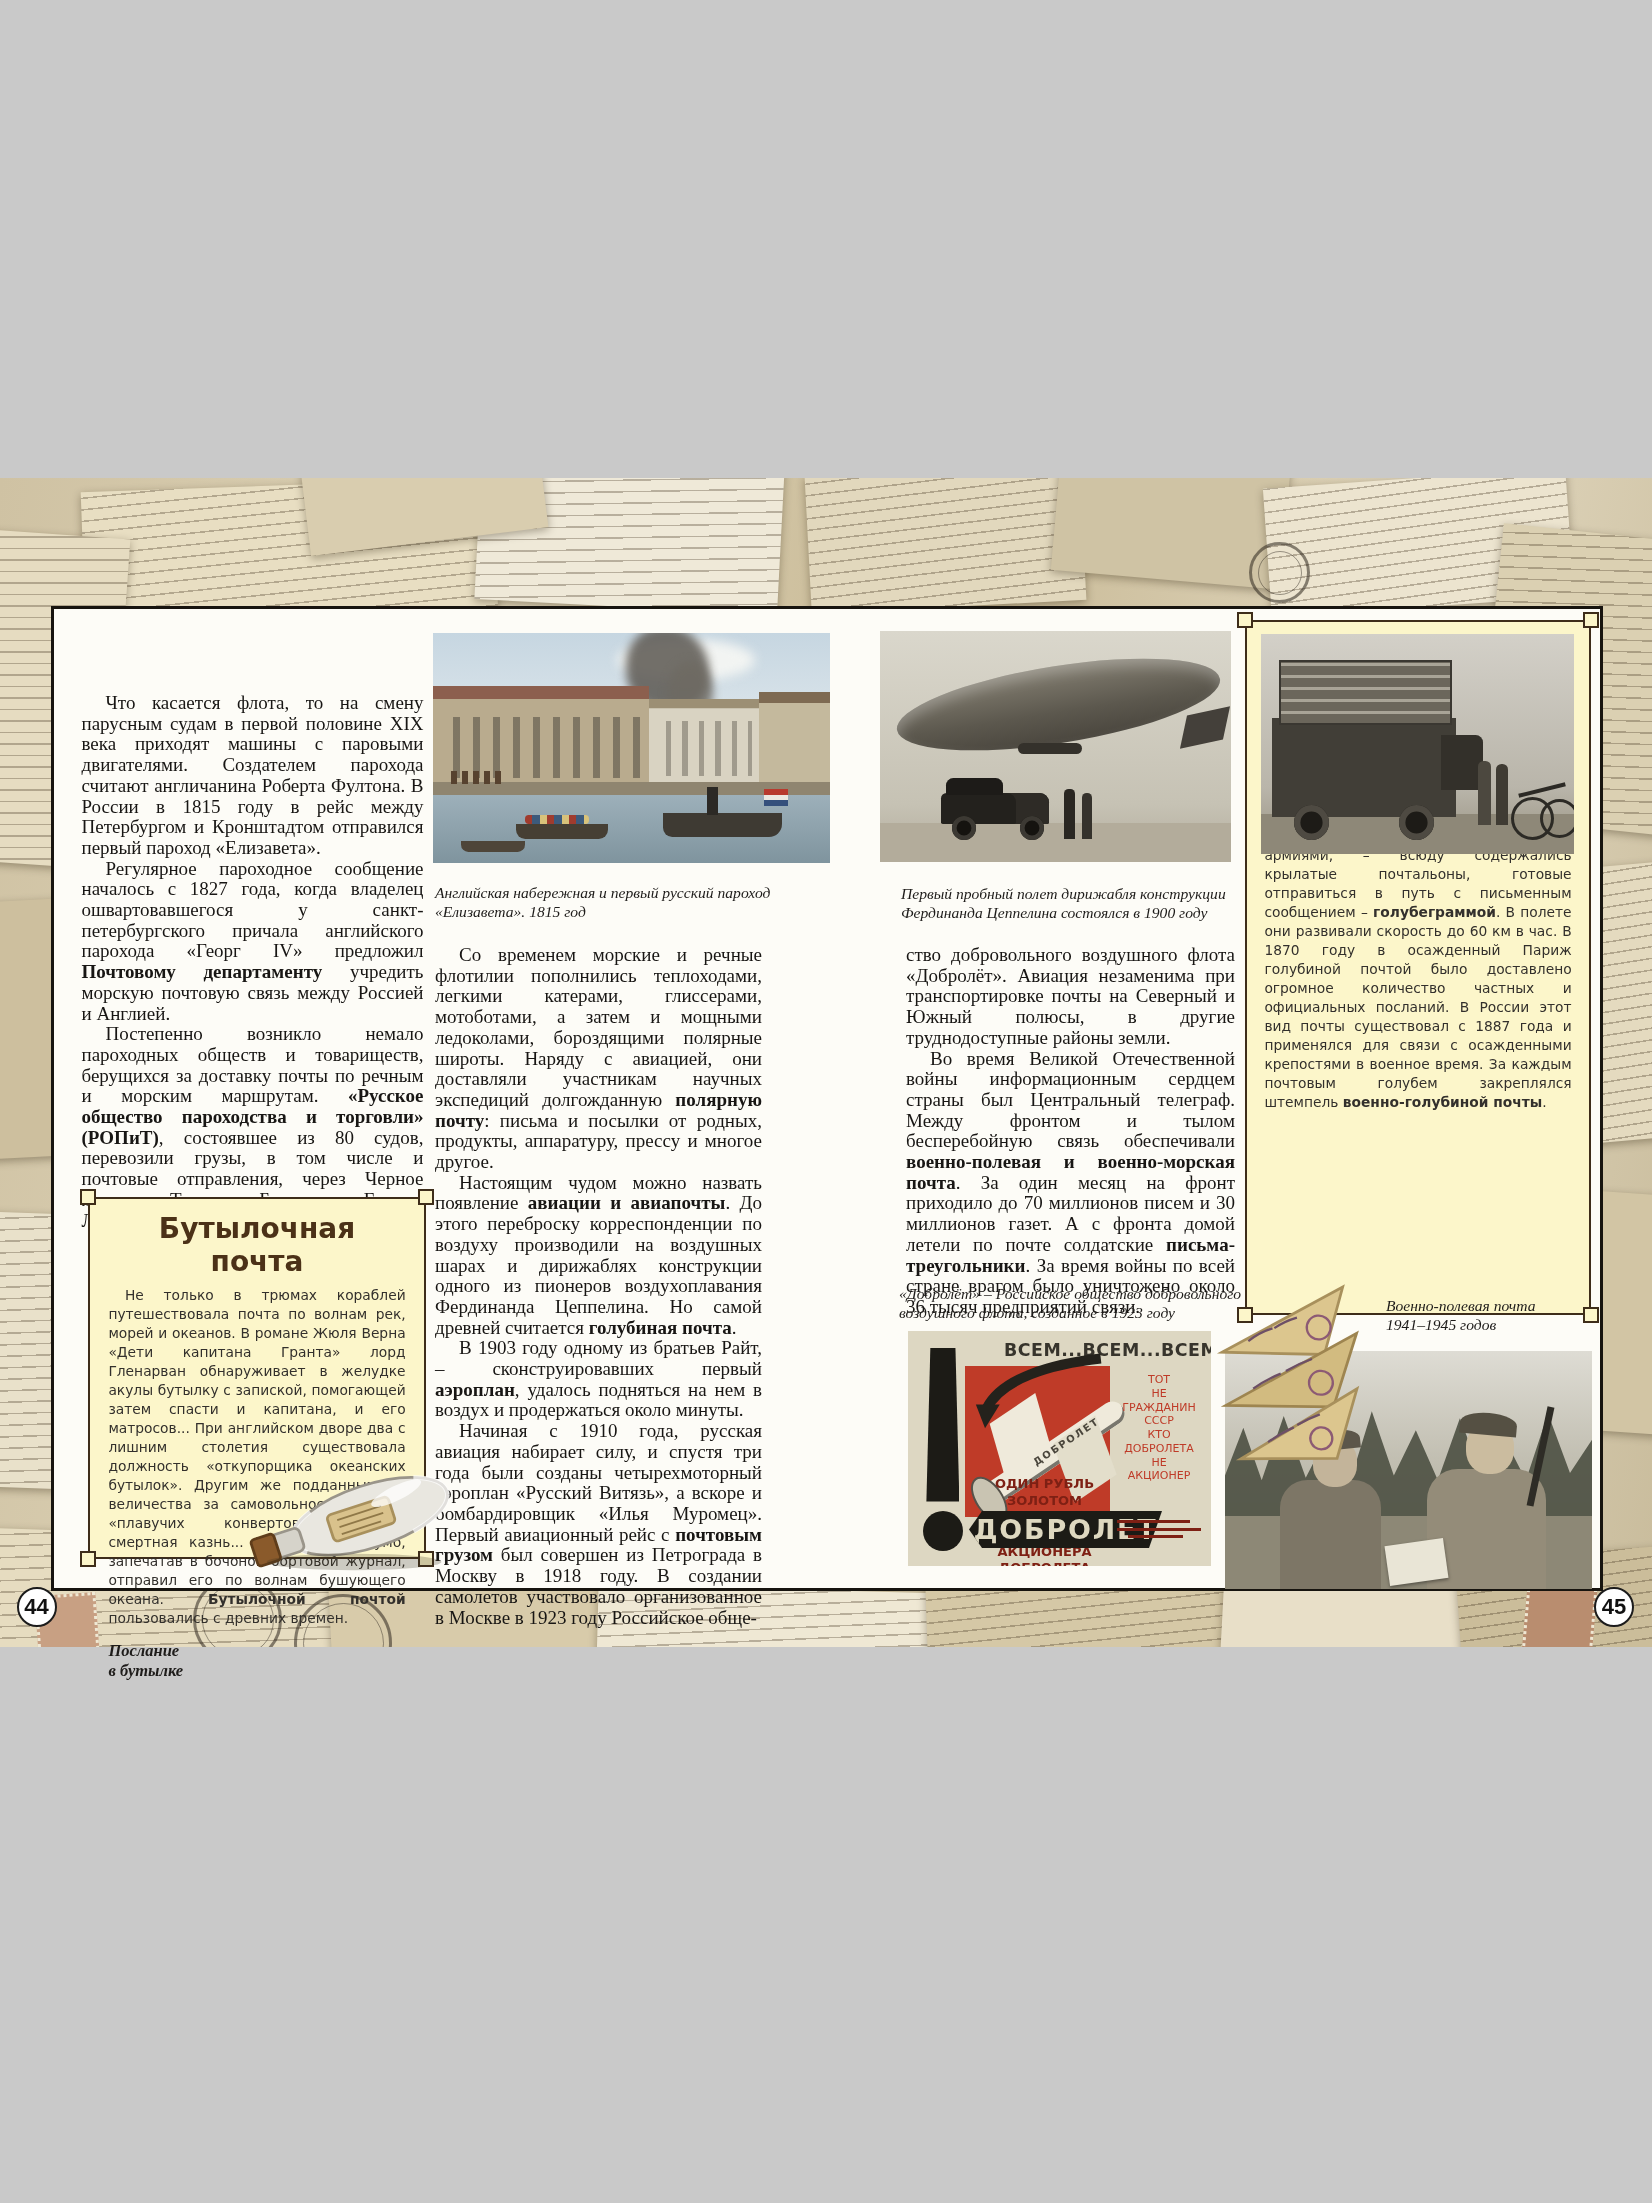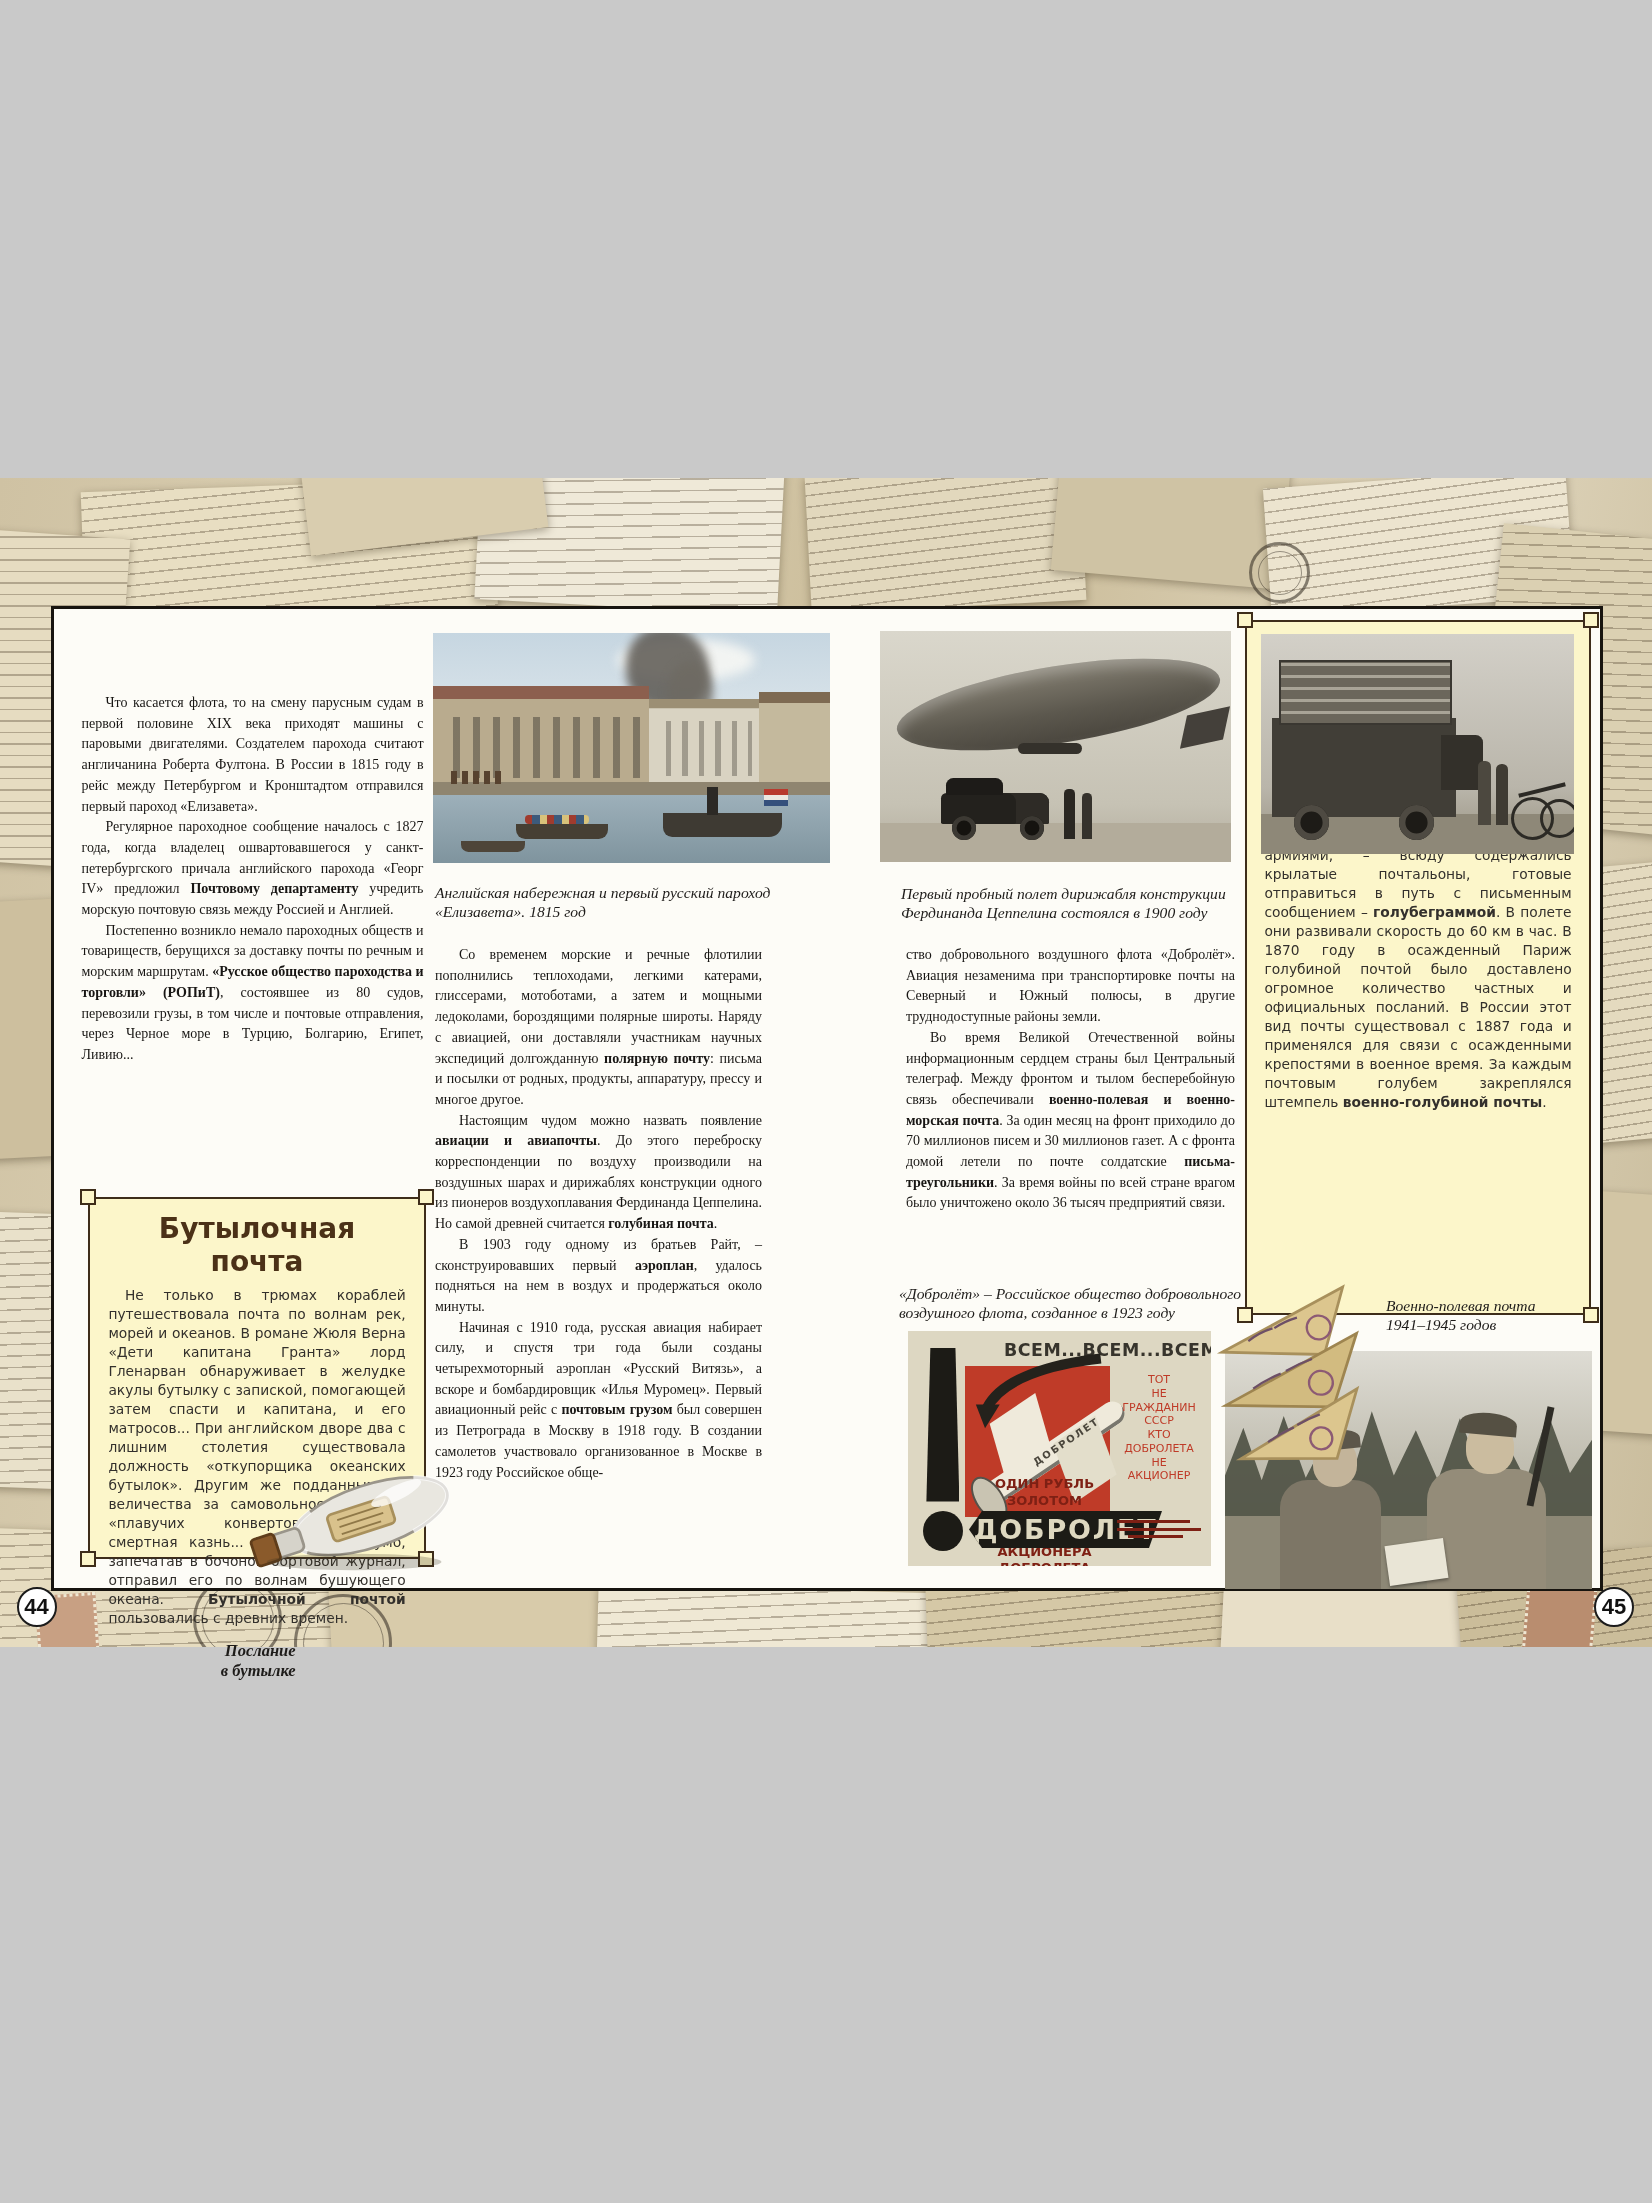--- a/index.html
+++ b/index.html
@@ -22,21 +22,21 @@
   
   .page-box{
     position:absolute;left:51px;top:606px;width:1552px;height:985px;
     background:#fdfcf7;border:3.7px solid #17140f;box-sizing:border-box;
   }
   .title{
     position:absolute;left:27.5px;top:24px;width:342px;text-align:center;
     font-family:"Liberation Sans","DejaVu Sans",sans-serif;font-weight:bold;
     font-size:38px;color:#6d2336;letter-spacing:0.5px;
   }
-  .bodytext{font-size:14px;line-height:20.7px;text-align:justify;color:#181614;}
+  .bodytext{font-size:19px;line-height:20.7px;text-align:justify;color:#181614;}
   .bodytext p{margin:0;text-indent:24px;}
   .bodytext p.noindent{text-indent:0;}
   .b{font-weight:bold;}
   .col1{position:absolute;left:27.5px;top:84px;width:342px;}
   .col2{position:absolute;left:381px;top:336px;width:327px;}
   .col3{position:absolute;left:852px;top:336px;width:329px;}
   .caption{font-style:italic;font-size:15.6px;line-height:19px;color:#1e1c1a;}
   .cap-painting{position:absolute;left:381px;top:274px;width:367px;}
   .cap-zeppelin{position:absolute;left:847px;top:275px;width:349px;}
   .cap-dobrolet{position:absolute;left:845px;top:675px;width:345px;}
@@ -45,21 +45,21 @@
   .dbox{position:absolute;background:#fcf6ca;border:2.8px solid #3e2d1a;box-sizing:border-box;}
   .corner{position:absolute;width:12px;height:12px;background:#fcf6ca;border:2.8px solid #3e2d1a;}
   .corner.tl{left:-10px;top:-10px}.corner.tr{right:-10px;top:-10px}
   .corner.bl{left:-10px;bottom:-10px}.corner.br{right:-10px;bottom:-10px}
   .comic{font-family:"DejaVu Sans","Liberation Sans",sans-serif;font-size:13.8px;line-height:19px;
          text-align:justify;color:#33302c;}
   .boxtitle{font-family:"DejaVu Sans","Liberation Sans",sans-serif;font-weight:bold;
             text-align:center;color:#4b3117;}
   .bottle-box{left:34px;top:588px;width:338px;height:362px;padding:13px 18.4px 7.3px;}
   .bottle-box .boxtitle{font-size:28px;margin-bottom:8.3px;}
-  .bottle-cap{font-style:italic;font-weight:bold;font-size:16.5px;line-height:20px;text-align:right;
+  .bottle-cap{font-style:italic;font-weight:bold;font-size:16.5px;line-height:20px;text-align:left;
               white-space:pre-line;color:#1e1c1a;margin-top:13px;margin-right:110px;}
   .pigeon-box{left:1191px;top:11px;width:346px;height:695px;}
   .pigeon-box .boxtitle{font-size:21px;margin:11px 0 7.3px;}
   .cap-bus{margin:11px 16.5px 3.7px;}
   .pigeon-body{margin:1.8px 17.4px;}
   
   .ill{position:absolute;overflow:hidden;}
   .shape{position:absolute;}
   
   .painting{left:379px;top:24px;width:397px;height:230px;background:linear-gradient(#c6d6e1,#e4ebee 55%,#dfe5e6 62%);}

